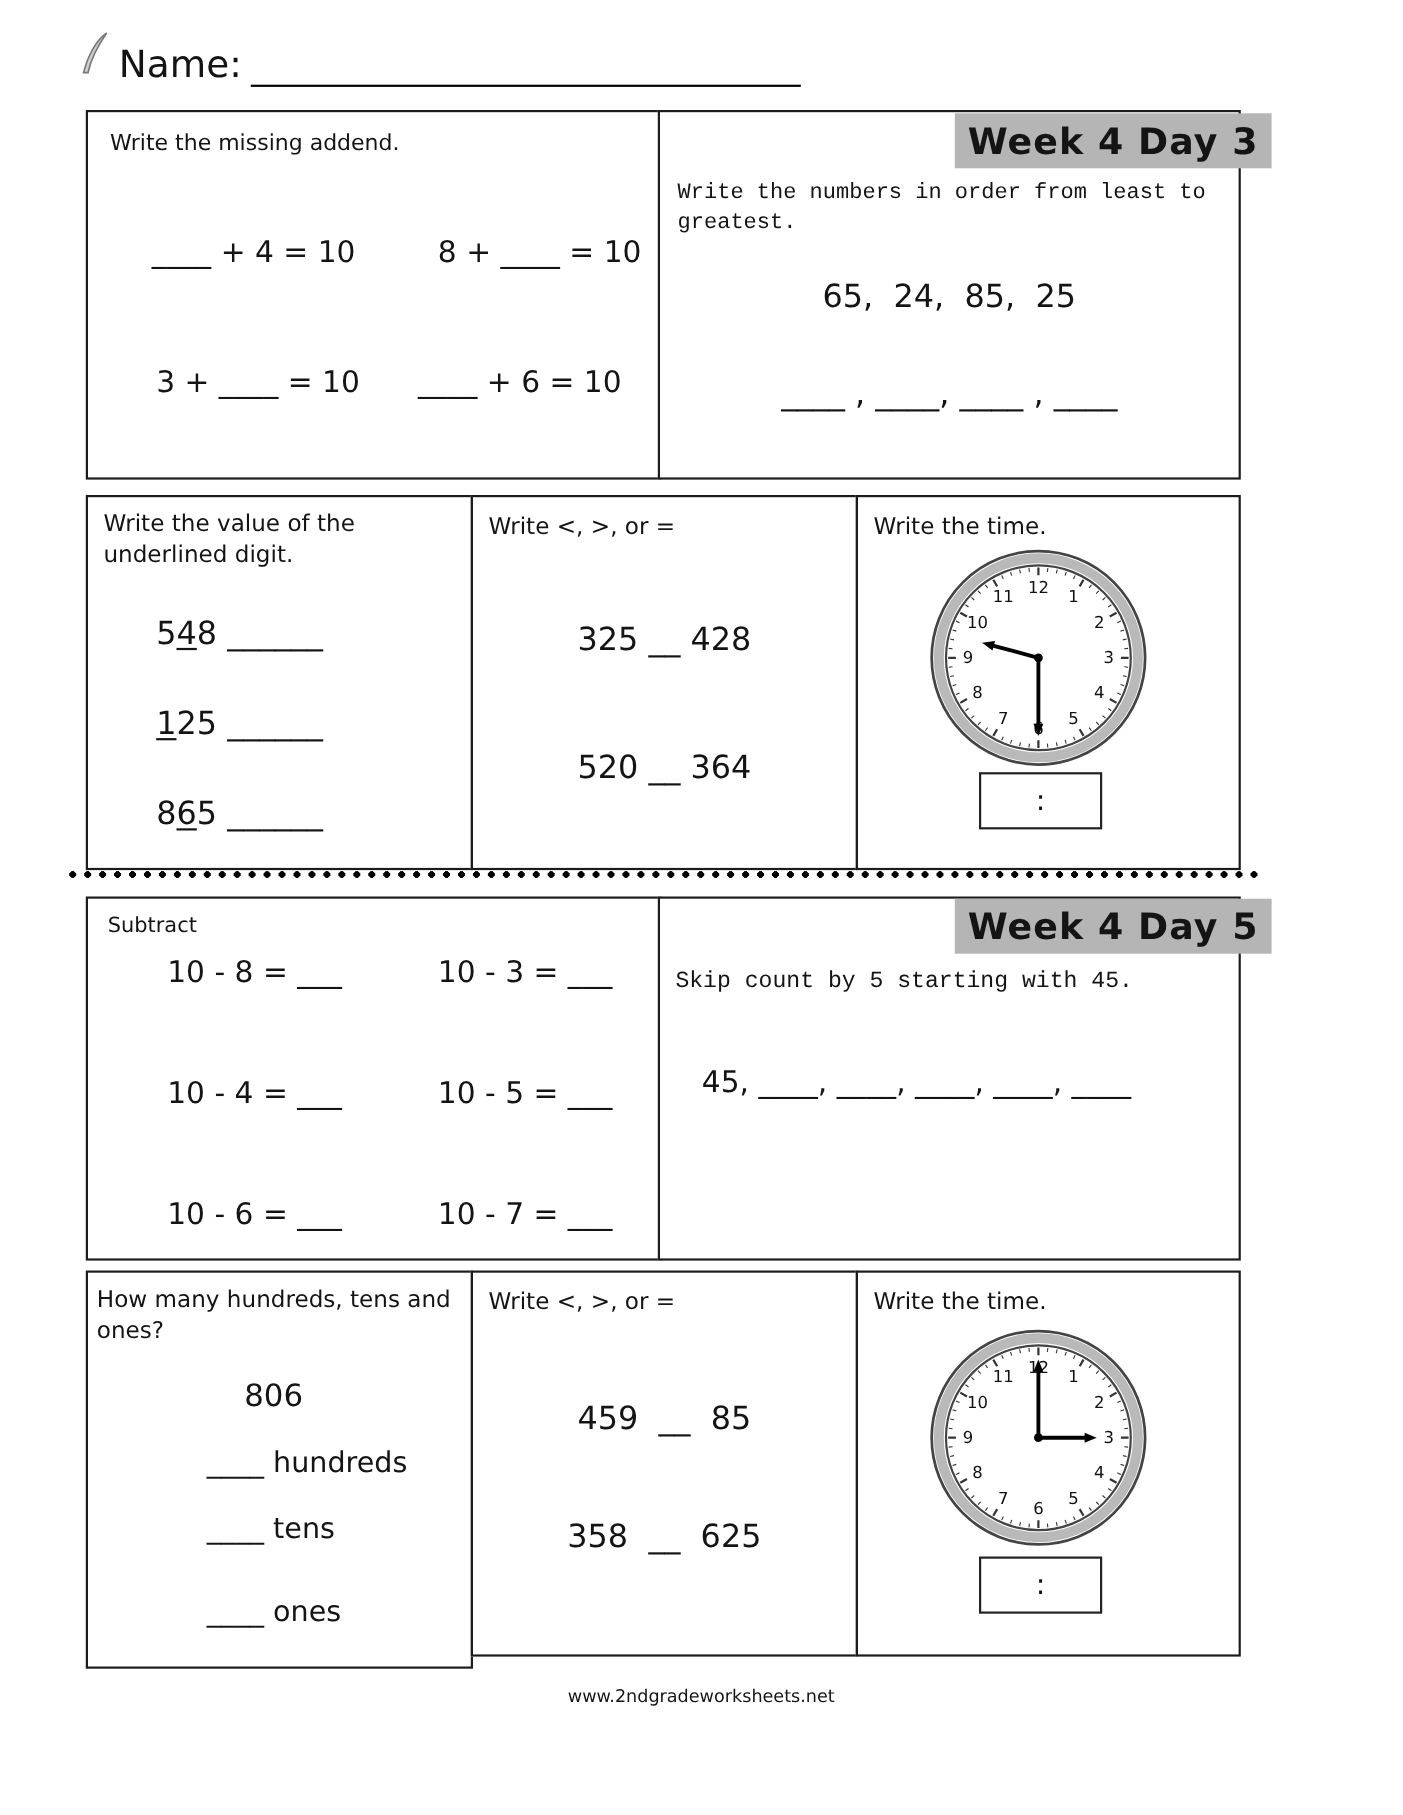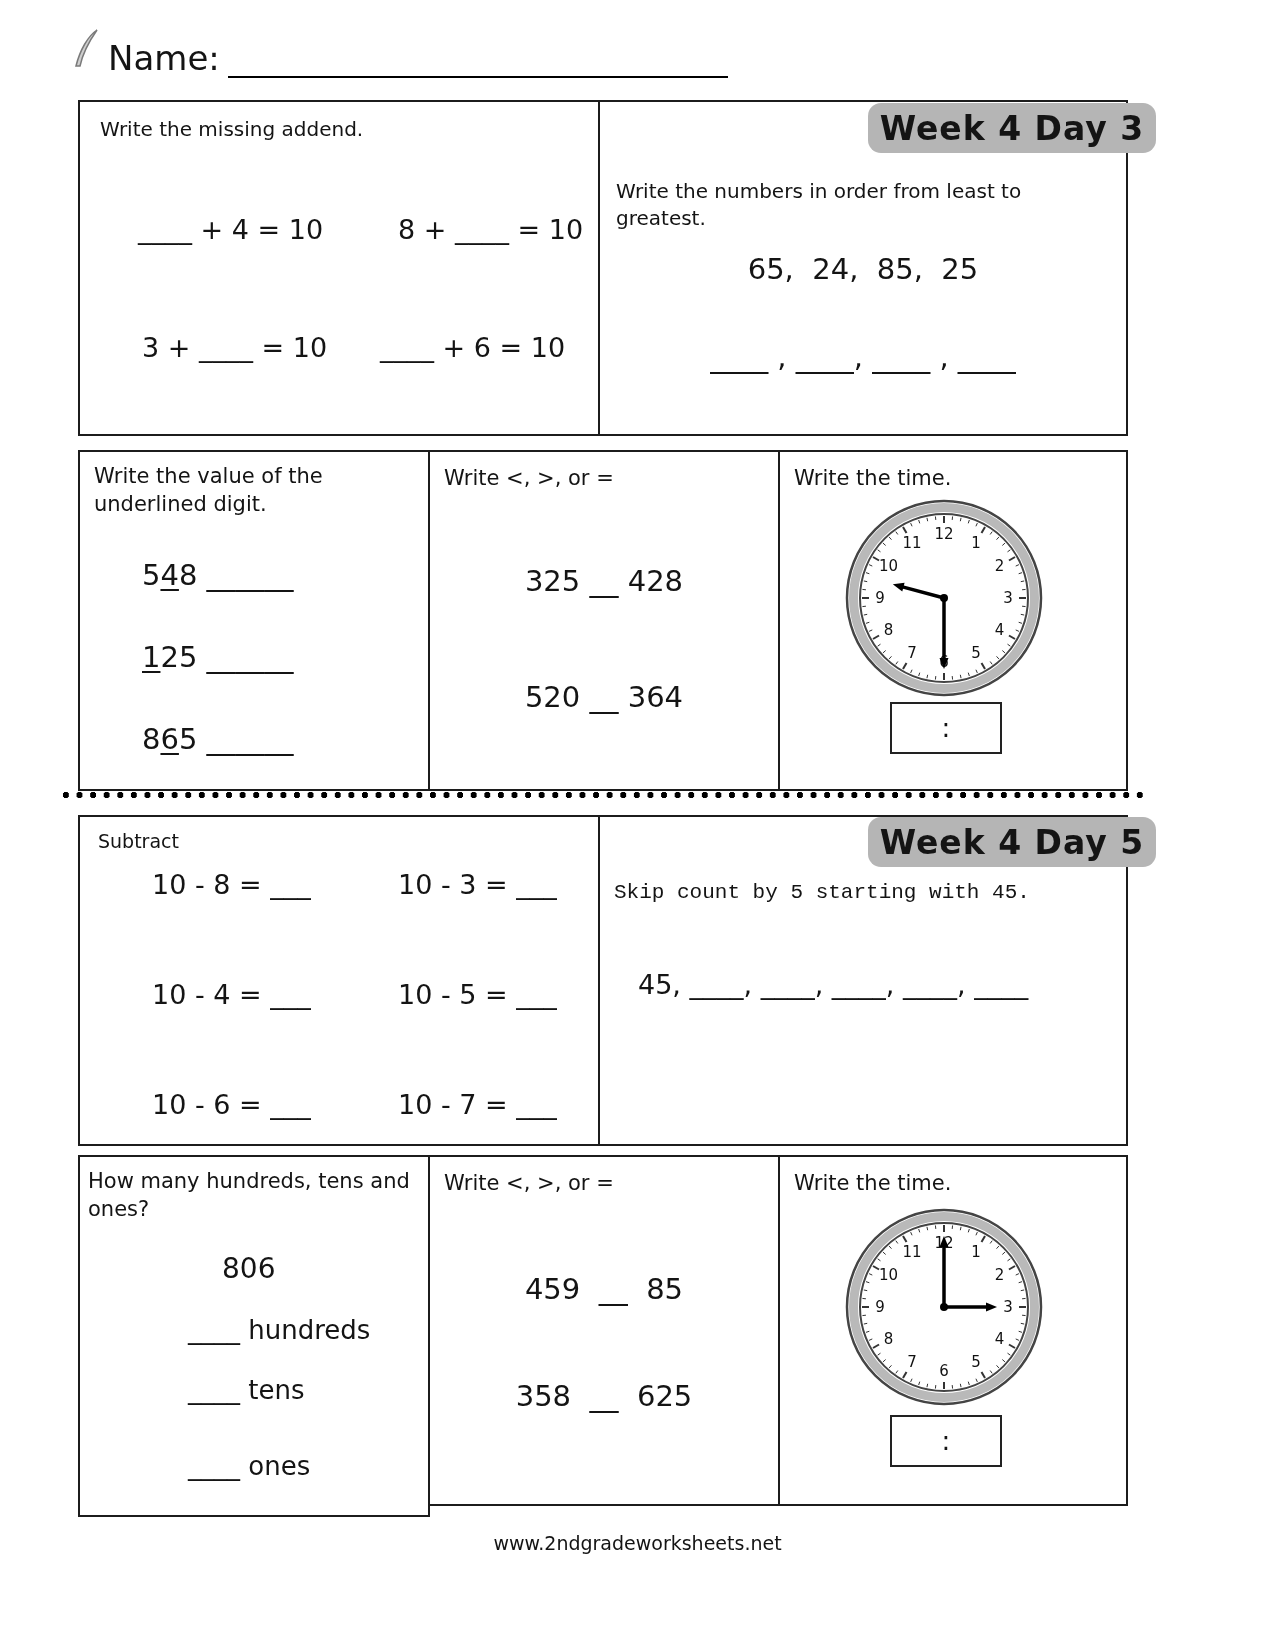--- a/index.html
+++ b/index.html
@@ -5,29 +5,29 @@
   html,body{margin:0;padding:0;background:#ffffff;}
   .page{position:relative;width:1275px;height:1650px;background:#fff;
         font-family:"DejaVu Sans",sans-serif;color:#141414;overflow:hidden;}
   .abs{position:absolute;}
   .box{position:absolute;border:2.5px solid #1c1c1c;background:#fff;box-sizing:border-box;}
   .title{font-size:20px;line-height:1.35;}
   .prob{font-size:27px;white-space:pre;}
   .big{font-size:29px;white-space:pre;}
   .center{left:0;right:0;text-align:center;}
   .bar{background:#b5b5b5;display:flex;align-items:center;justify-content:center;
-       font-size:33px;font-weight:700;z-index:3;letter-spacing:1px;border-radius:13px;}
+       font-size:33px;font-weight:700;z-index:3;letter-spacing:1px;}
   .name-row{display:flex;align-items:flex-end;gap:8px;font-size:34px;}
   .name-line{display:inline-block;width:500px;border-bottom:2.5px solid #000;height:40px;}
   .dots{background:radial-gradient(circle 3.1px at 4px 4px,#000 97%,transparent 100%);
         background-size:13.6px 8px;background-repeat:repeat-x;height:8px;}
   .ul{text-decoration:underline;text-underline-offset:4px;text-decoration-thickness:2px;}
   .timebox{border:2.2px solid #222;display:flex;align-items:center;justify-content:center;
            font-size:26px;background:#fff;box-sizing:border-box;}
-  .footer{font-size:19px;text-align:center;}
+  .footer{font-size:16px;text-align:center;}
   svg text{font-family:"DejaVu Sans",sans-serif;}
 </style>
 </head>
 <body>
 
 <div class="page">
 
   <div class="abs name-row" style="left:70px;top:28px;">
     <span style="display:inline-block;margin-bottom:2px;">
       <svg width="30" height="40" viewBox="0 0 30 40">
@@ -42,21 +42,21 @@
 
   <div class="box" style="left:78px;top:100px;width:524px;height:336px;">
     <div class="abs title" style="left:20px;top:14px;">Write the missing addend.</div>
     <div class="abs prob" style="left:58px;top:112px;">____ + 4 = 10</div>
     <div class="abs prob" style="left:318px;top:112px;">8 + ____ = 10</div>
     <div class="abs prob" style="left:62px;top:230px;">3 + ____ = 10</div>
     <div class="abs prob" style="left:300px;top:230px;">____ + 6 = 10</div>
   </div>
 
   <div class="box" style="left:598px;top:100px;width:530px;height:336px;">
-    <div class="abs title" style="left:16px;top:76px;width:500px;">Write the numbers in order from least to greatest.</div>
+    <div class="abs title" style="left:16px;top:60px;width:500px;font-family:Liberation Mono, monospace;">Write the numbers in order from least to greatest.</div>
     <div class="abs big center" style="top:150px;">65,  24,  85,  25</div>
     <div class="abs big center" style="top:238px;">____ , ____, ____ , ____</div>
   </div>
 
   <div class="box" style="left:78px;top:450px;width:352px;height:341px;">
     <div class="abs title" style="left:14px;top:10px;width:310px;font-size:21px;">Write the value of the underlined digit.</div>
     <div class="abs big" style="left:62px;top:106px;"><span>5</span><span class="ul">4</span><span>8</span><span> ______</span></div>
     <div class="abs big" style="left:62px;top:188px;"><span></span><span class="ul">1</span><span>25</span><span> ______</span></div>
     <div class="abs big" style="left:62px;top:270px;"><span>8</span><span class="ul">6</span><span>5</span><span> ______</span></div>
   </div>

